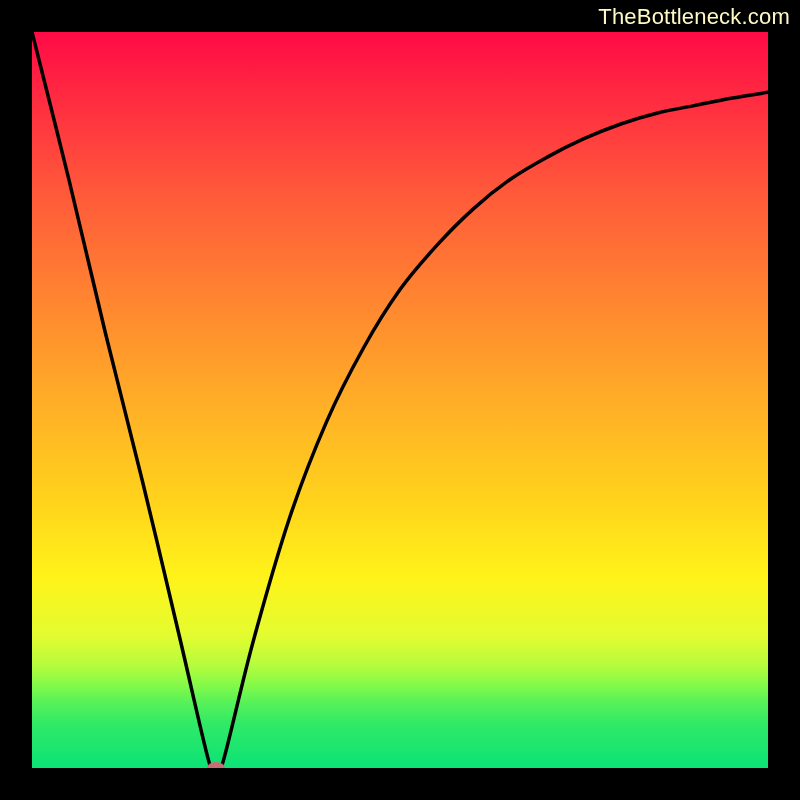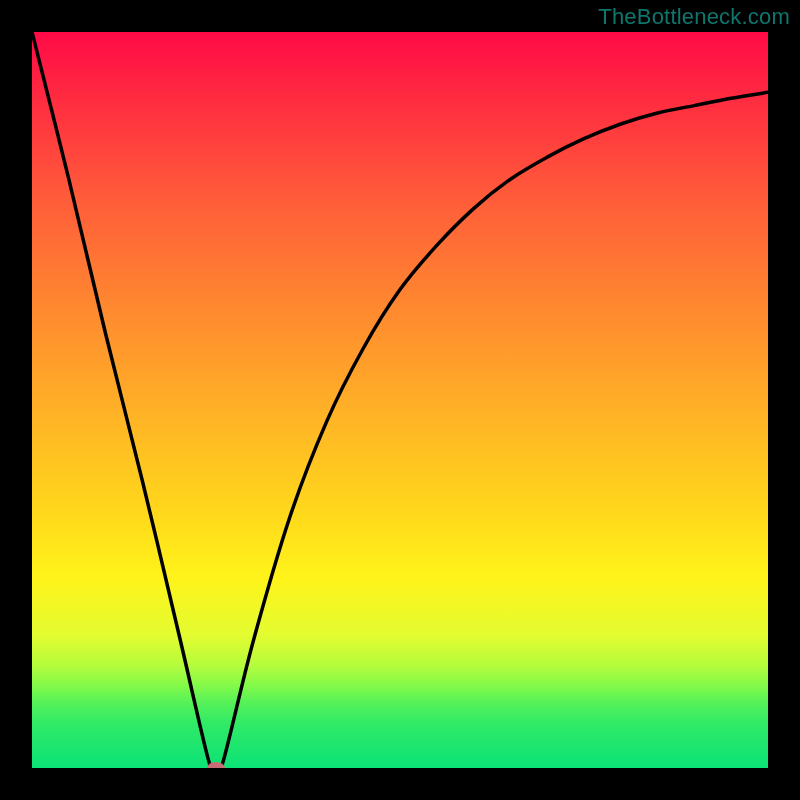--- a/index.html
+++ b/index.html
@@ -45,21 +45,21 @@
     left: 32px;
     top: 32px;
     width: 736px;
     height: 736px;
     pointer-events: none;
   }
   .watermark {
     position: absolute;
     top: 4px;
     right: 10px;
-    color: #0f766e;
+    color: #fef9c3;
     font-size: 22px;
     font-weight: 500;
     letter-spacing: 0.2px;
   }
 </style>
 </head>
 <body>
 
 <div class="frame">
 

